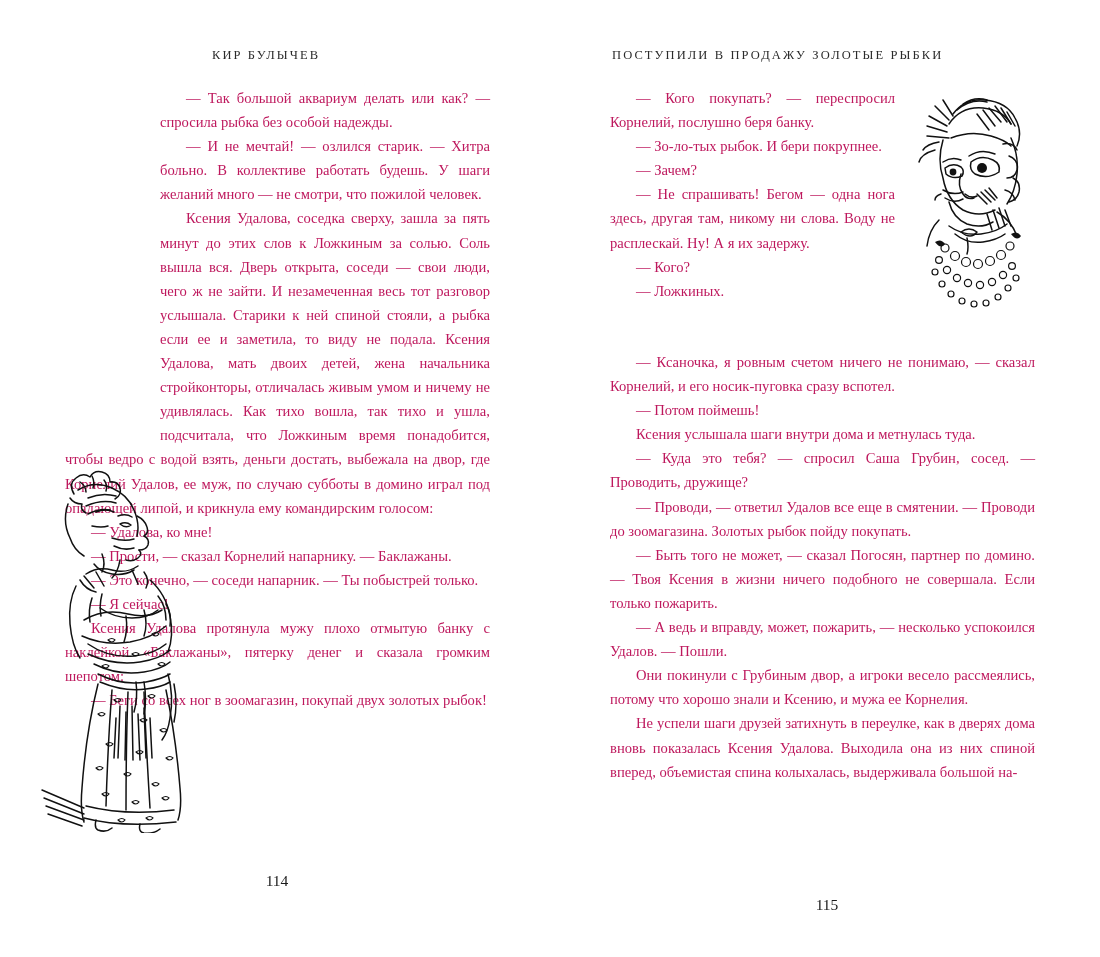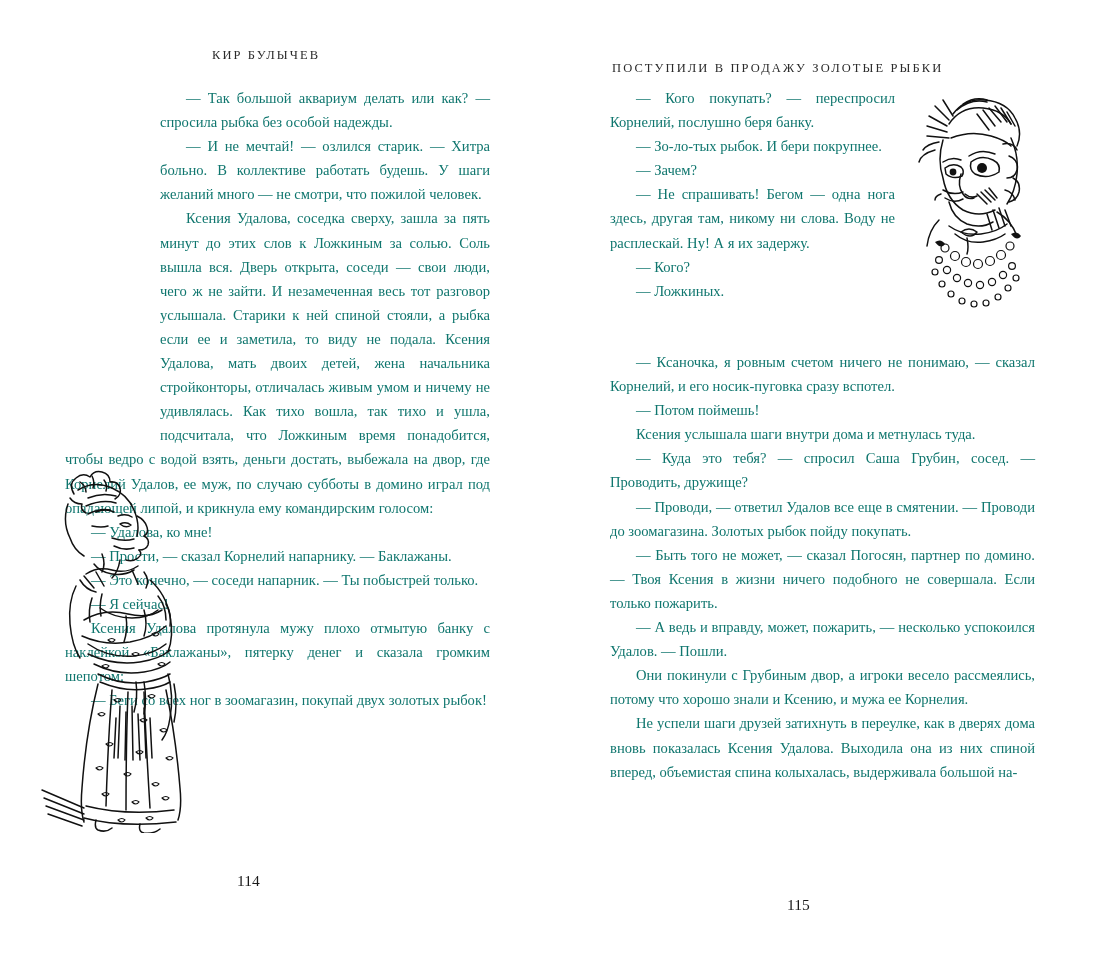--- a/index.html
+++ b/index.html
@@ -43,21 +43,21 @@
   .running-head-left  { left: 212px; }
   .running-head-right { left: 612px; }
 
   
   .textblock {
     position: absolute;
     font-size: 14.6px;
     line-height: 24.1px;
     text-align: justify;
     text-justify: inter-word;
-    color: #0f766e;
+    color: #be185d;
     hyphens: manual;
   }
   .textblock p {
     margin: 0;
     text-indent: 26px;
   }
 
   .tb-left {
     left: 65px;
     top: 86px;
@@ -101,21 +101,21 @@
     height: 235px;
   }
 
   
   .folio {
     position: absolute;
     top: 872px;
     font-size: 15.5px;
     color: #1a1a1a;
     width: 80px;
-    text-align: left;
+    text-align: center;
   }
   .folio-left  { left: 237px; }
   .folio-right { left: 787px; margin-top: 24px; }
 </style>
 </head>
 <body>
 
 <div class="spread">
 
   <div class="page page-left">
@@ -225,21 +225,21 @@
           <path d="M2 322 l42 18 M4 330 l40 16 M6 338 l38 14 M8 346 l34 12"></path>
         </g>
       </svg>
     </div>
 
     <div class="folio folio-left">114</div>
   </div>
 
   <div class="page page-right">
 
-    <div class="running-head running-head-right" style="left:62px;margin-top:13px;">ПОСТУПИЛИ В ПРОДАЖУ ЗОЛОТЫЕ РЫБКИ</div>
+    <div class="running-head running-head-right" style="left:62px;">ПОСТУПИЛИ В ПРОДАЖУ ЗОЛОТЫЕ РЫБКИ</div>
 
     <div class="textblock tb-right-rest" style="left:60px;">
       <p>— Ксаночка, я ровным счетом ничего не понимаю, — сказал Корнелий, и его носик-пуговка сразу вспотел.</p>
       <p>— Потом поймешь!</p>
       <p>Ксения услышала шаги внутри дома и метнулась туда.</p>
       <p>— Куда это тебя? — спросил Саша Грубин, сосед. — Проводить, дружище?</p>
       <p>— Проводи, — ответил Удалов все еще в смятении. — Проводи до зоомагазина. Золотых рыбок пойду покупать.</p>
       <p>— Быть того не может, — сказал Погосян, партнер по домино. — Твоя Ксения в жизни ничего подобного не совершала. Если только пожарить.</p>
       <p>— А ведь и вправду, может, пожарить, — несколько успокоился Удалов. — Пошли.</p>
       <p>Они покинули с Грубиным двор, а игроки весело рассмеялись, потому что хорошо знали и Ксению, и мужа ее Корнелия.</p>

